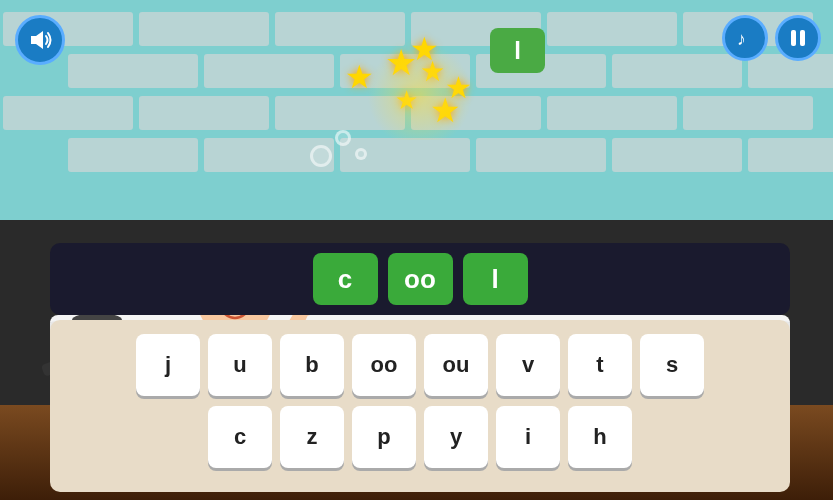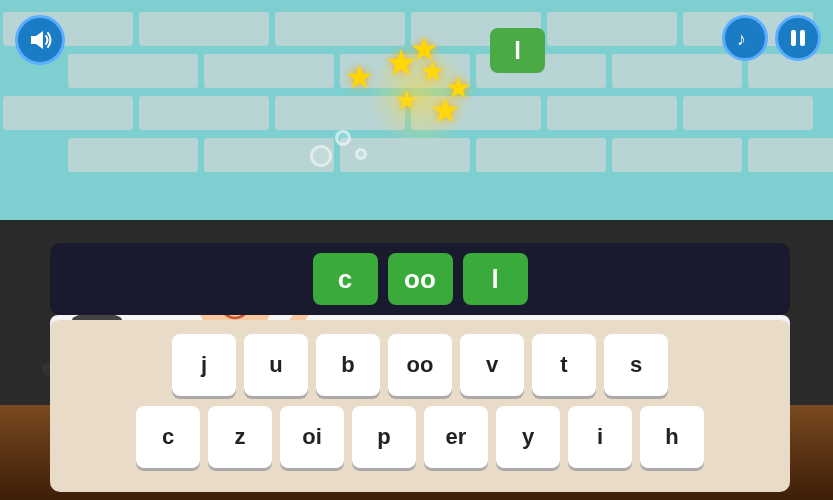--- a/index.html
+++ b/index.html
@@ -422,29 +422,28 @@
       <span>l</span>
     </div>
   </div>
 
   <div id="keyboard-panel">
     <div class="key-row">
       <button class="key-btn">j</button>
       <button class="key-btn">u</button>
       <button class="key-btn">b</button>
       <button class="key-btn">oo</button>
+      <button class="key-btn">ou</button>
       <button class="key-btn">v</button>
       <button class="key-btn">t</button>
       <button class="key-btn">s</button>
     </div>
     <div class="key-row">
       <button class="key-btn">c</button>
       <button class="key-btn">z</button>
-      <button class="key-btn">oi</button>
       <button class="key-btn">p</button>
-      <button class="key-btn">er</button>
       <button class="key-btn">y</button>
       <button class="key-btn">i</button>
       <button class="key-btn">h</button>
     </div>
   </div>
 
 </div>
 
 </body></html>

